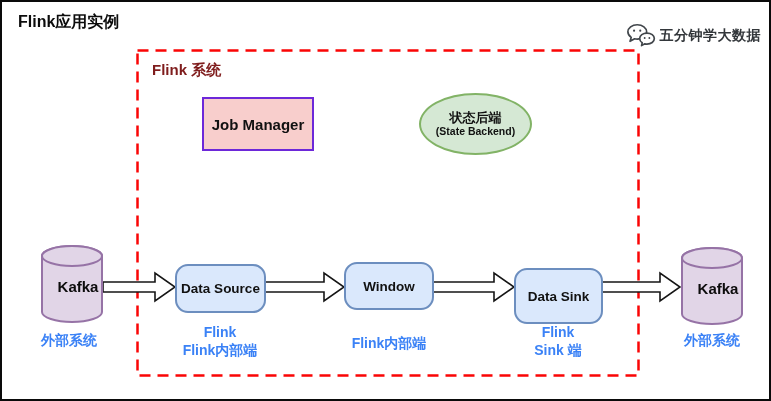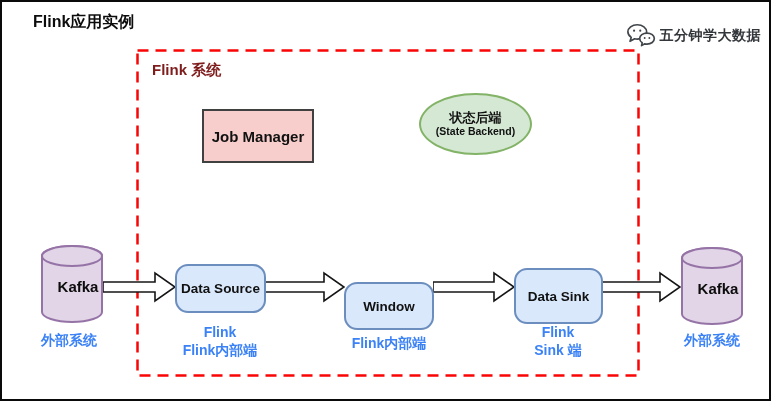--- a/index.html
+++ b/index.html
@@ -8,41 +8,41 @@
     width:771px;height:401px;
     box-sizing:border-box;
     border:2px solid #0a0a0a;
     background:#fff;
     font-family:"Liberation Sans","DejaVu Sans",sans-serif;
     color:#111;
     overflow:hidden;
   }
   .abs{position:absolute;}
   
-  .page-title{left:31px;top:10px;font-size:16px;font-weight:bold;color:#0c0c0c;}
+  .page-title{left:16px;top:10px;font-size:16px;font-weight:bold;color:#0c0c0c;}
   
   .brand{right:8px;top:20px;display:flex;align-items:center;gap:4px;}
   .brand-name{font-size:14px;font-weight:600;color:#33373b;letter-spacing:.5px;}
   
   .sys-label{left:150px;top:59px;font-size:15px;font-weight:bold;color:#7f1d1d;}
   
   .node{display:flex;align-items:center;justify-content:center;text-align:center;box-sizing:border-box;}
   
-  .job-manager{left:200px;top:107px;width:112px;height:54px;
-    background:#f8cecc;border:2px solid #404040;font-size:15px;font-weight:bold;}
+  .job-manager{left:200px;top:95px;width:112px;height:54px;
+    background:#f8cecc;border:2px solid #6d28d9;font-size:15px;font-weight:bold;}
   
   .state-backend{left:417px;top:91px;width:113px;height:62px;border-radius:50%;
     background:#d5e8d4;border:2px solid #82b366;flex-direction:column;line-height:1.15;}
   .state-backend .cn{font-size:13px;font-weight:bold;text-align:right;}
   .state-backend .en{font-size:10.5px;font-weight:bold;}
   
   .bluebox{background:#dae8fc;border:2px solid #6c8ebf;border-radius:13px;
     font-size:13.5px;font-weight:bold;}
   .data-source{left:173px;top:262px;width:91px;height:49px;}
-  .window-box{left:342px;top:280px;width:90px;height:48px;}
+  .window-box{left:342px;top:260px;width:90px;height:48px;}
   .data-sink{left:512px;top:266px;width:89px;height:56px;}
   
   .cyl-wrap{width:64px;height:80px;}
   .cyl-left{left:38px;top:242px;}
   .cyl-right{left:678px;top:244px;}
   .cyl-shape{fill:#e1d5e7;stroke:#9673a6;stroke-width:2;}
   .cyl-label{position:absolute;left:12px;right:0;top:34px;text-align:center;
     font-size:15px;font-weight:bold;color:#0c0c0c;}
   
   .flow-arrow{top:268px;}

